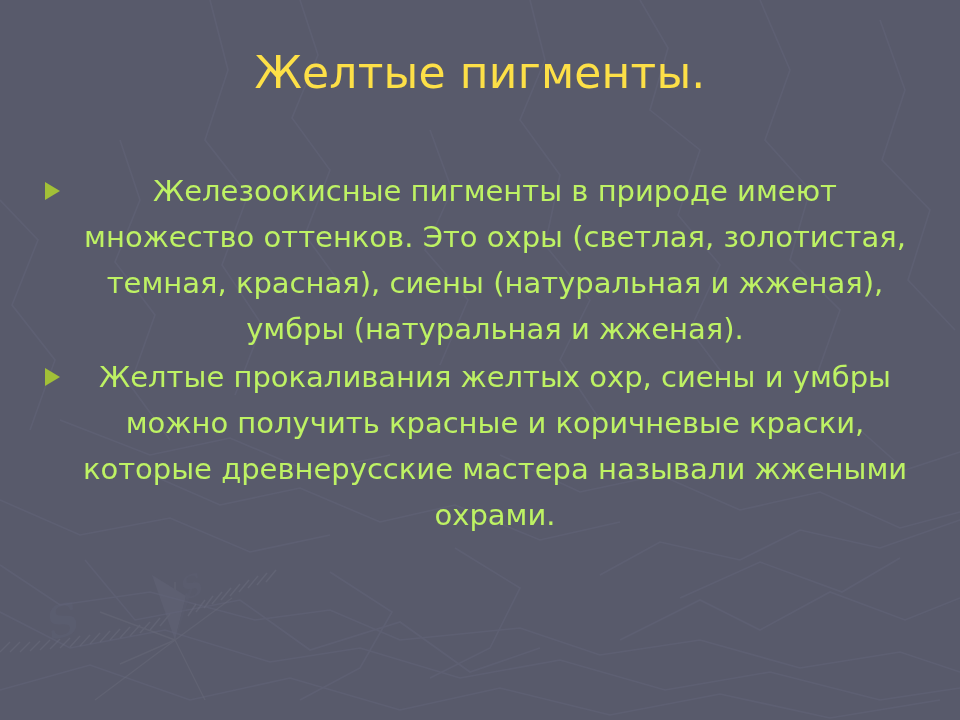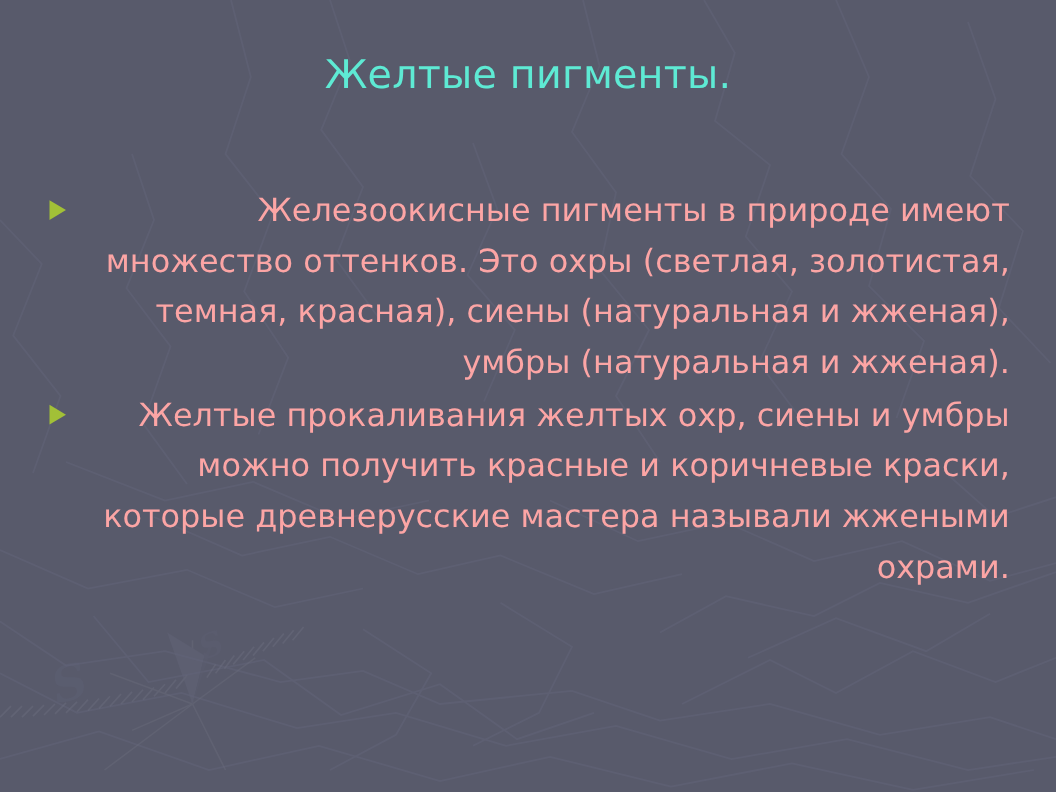--- a/index.html
+++ b/index.html
@@ -33,24 +33,24 @@
   
   #title-block {
     position: absolute;
     left: 60px;
     top: 48px;
     width: 840px;
     text-align: center;
   }
   #title-text {
     font-family: "DejaVu Sans", "Liberation Sans", sans-serif;
-    font-size: 36px;
+    font-size: 44px;
     font-weight: 400;
     line-height: 1.15;
-    color: #5eead4;
+    color: #fde047;
     letter-spacing: 0.2px;
     white-space: nowrap;
   }
 
   
   #body-block {
     position: absolute;
     left: 42px;
     top: 168px;
     width: 876px;
@@ -75,23 +75,23 @@
     border-bottom: 9px solid transparent;
     border-left: 15px solid #a2c037;
     margin-left: 3px;
   }
   .bullet-text {
     flex: 1 1 auto;
     font-family: "DejaVu Sans", "Liberation Sans", sans-serif;
     font-size: 29px;
     font-weight: 400;
     line-height: 46px;
-    color: #fca5a5;
+    color: #bef264;
     letter-spacing: 0px;
-    text-align: right;
+    text-align: center;
   }
 </style>
 </head>
 <body>
 
 <div id="slide">
 
   <svg id="bg-art" viewBox="0 0 960 720" xmlns="http://www.w3.org/2000/svg">
     <g fill="none" stroke="#63657a" stroke-width="1.6" opacity="0.5">
 

